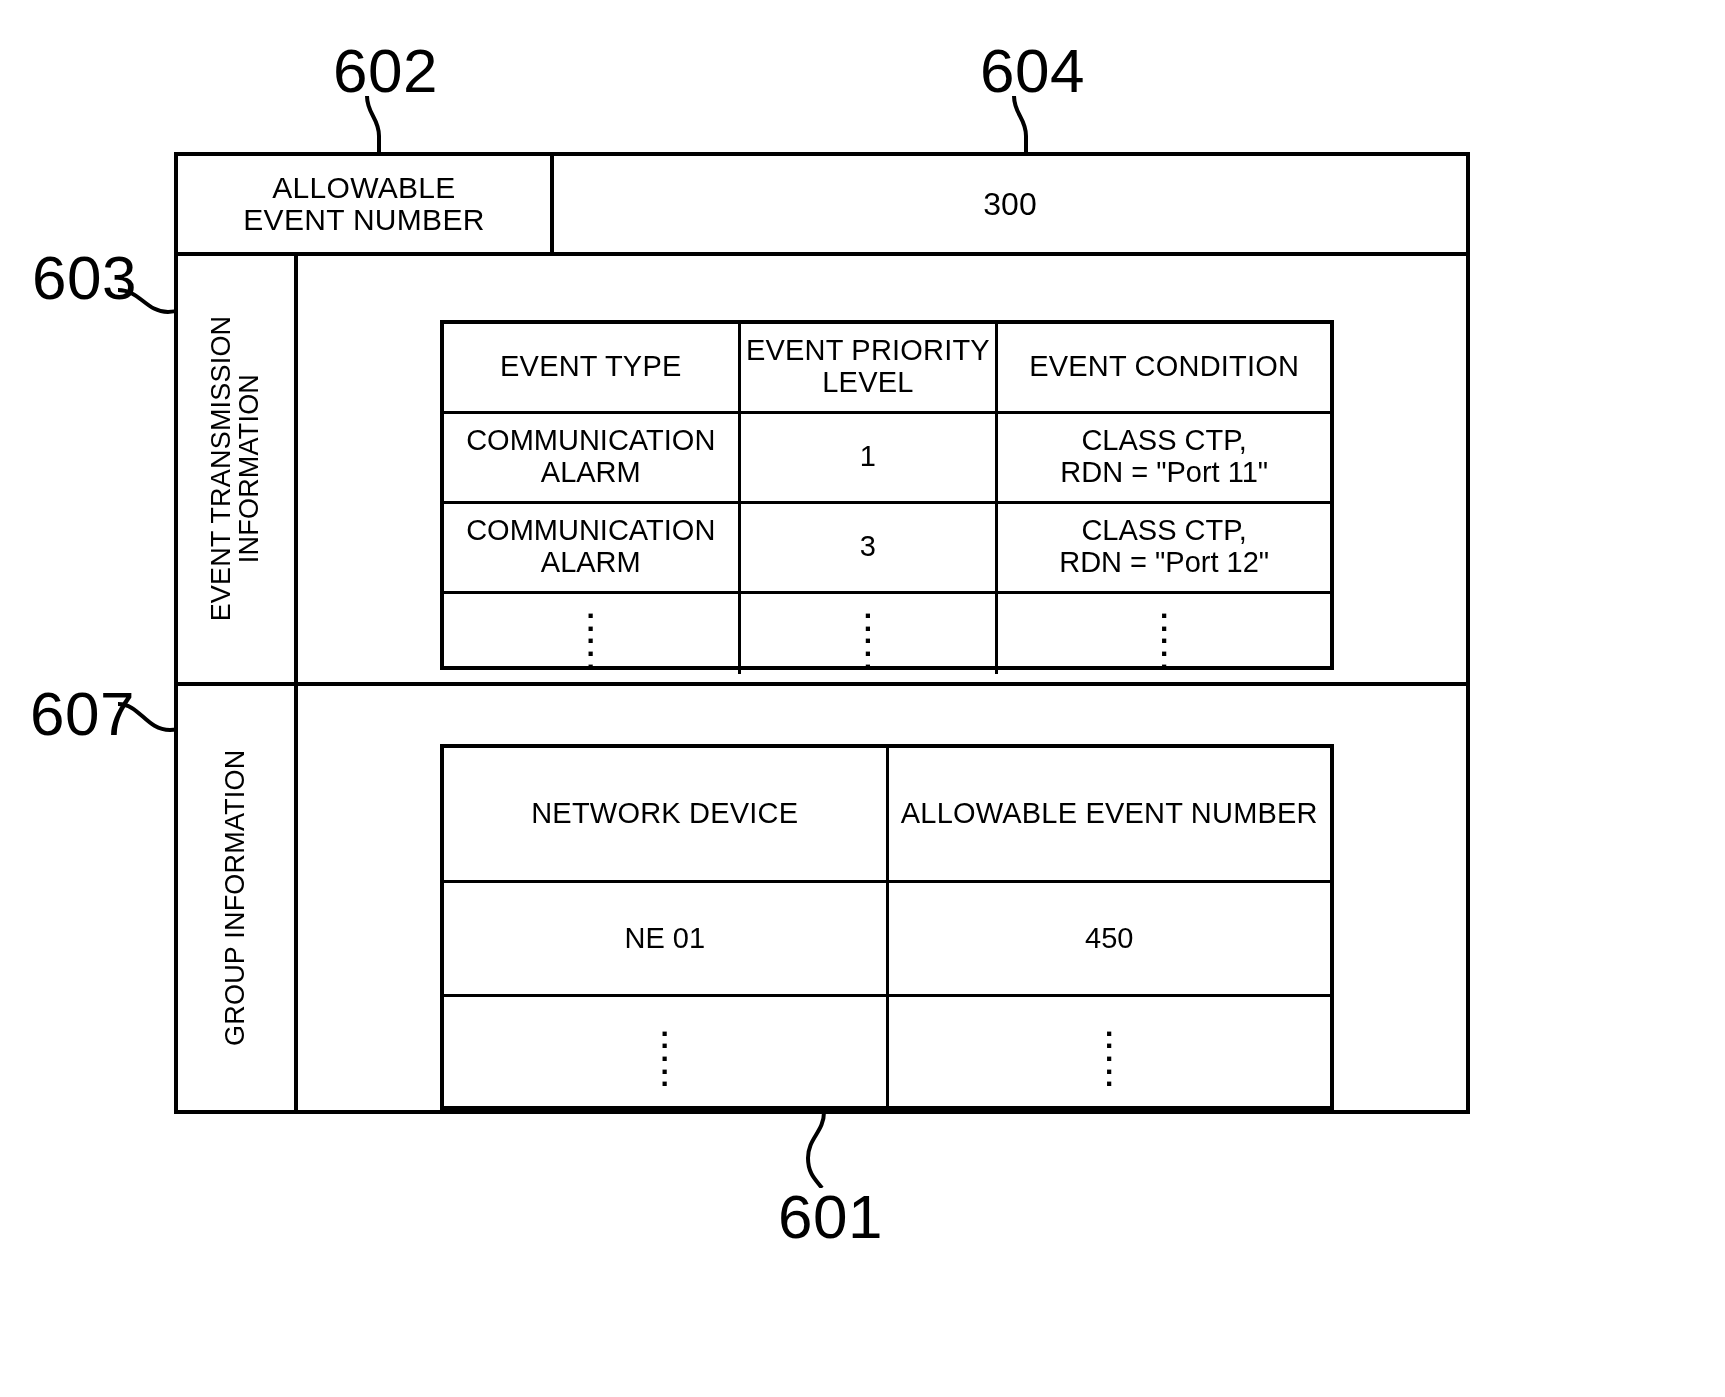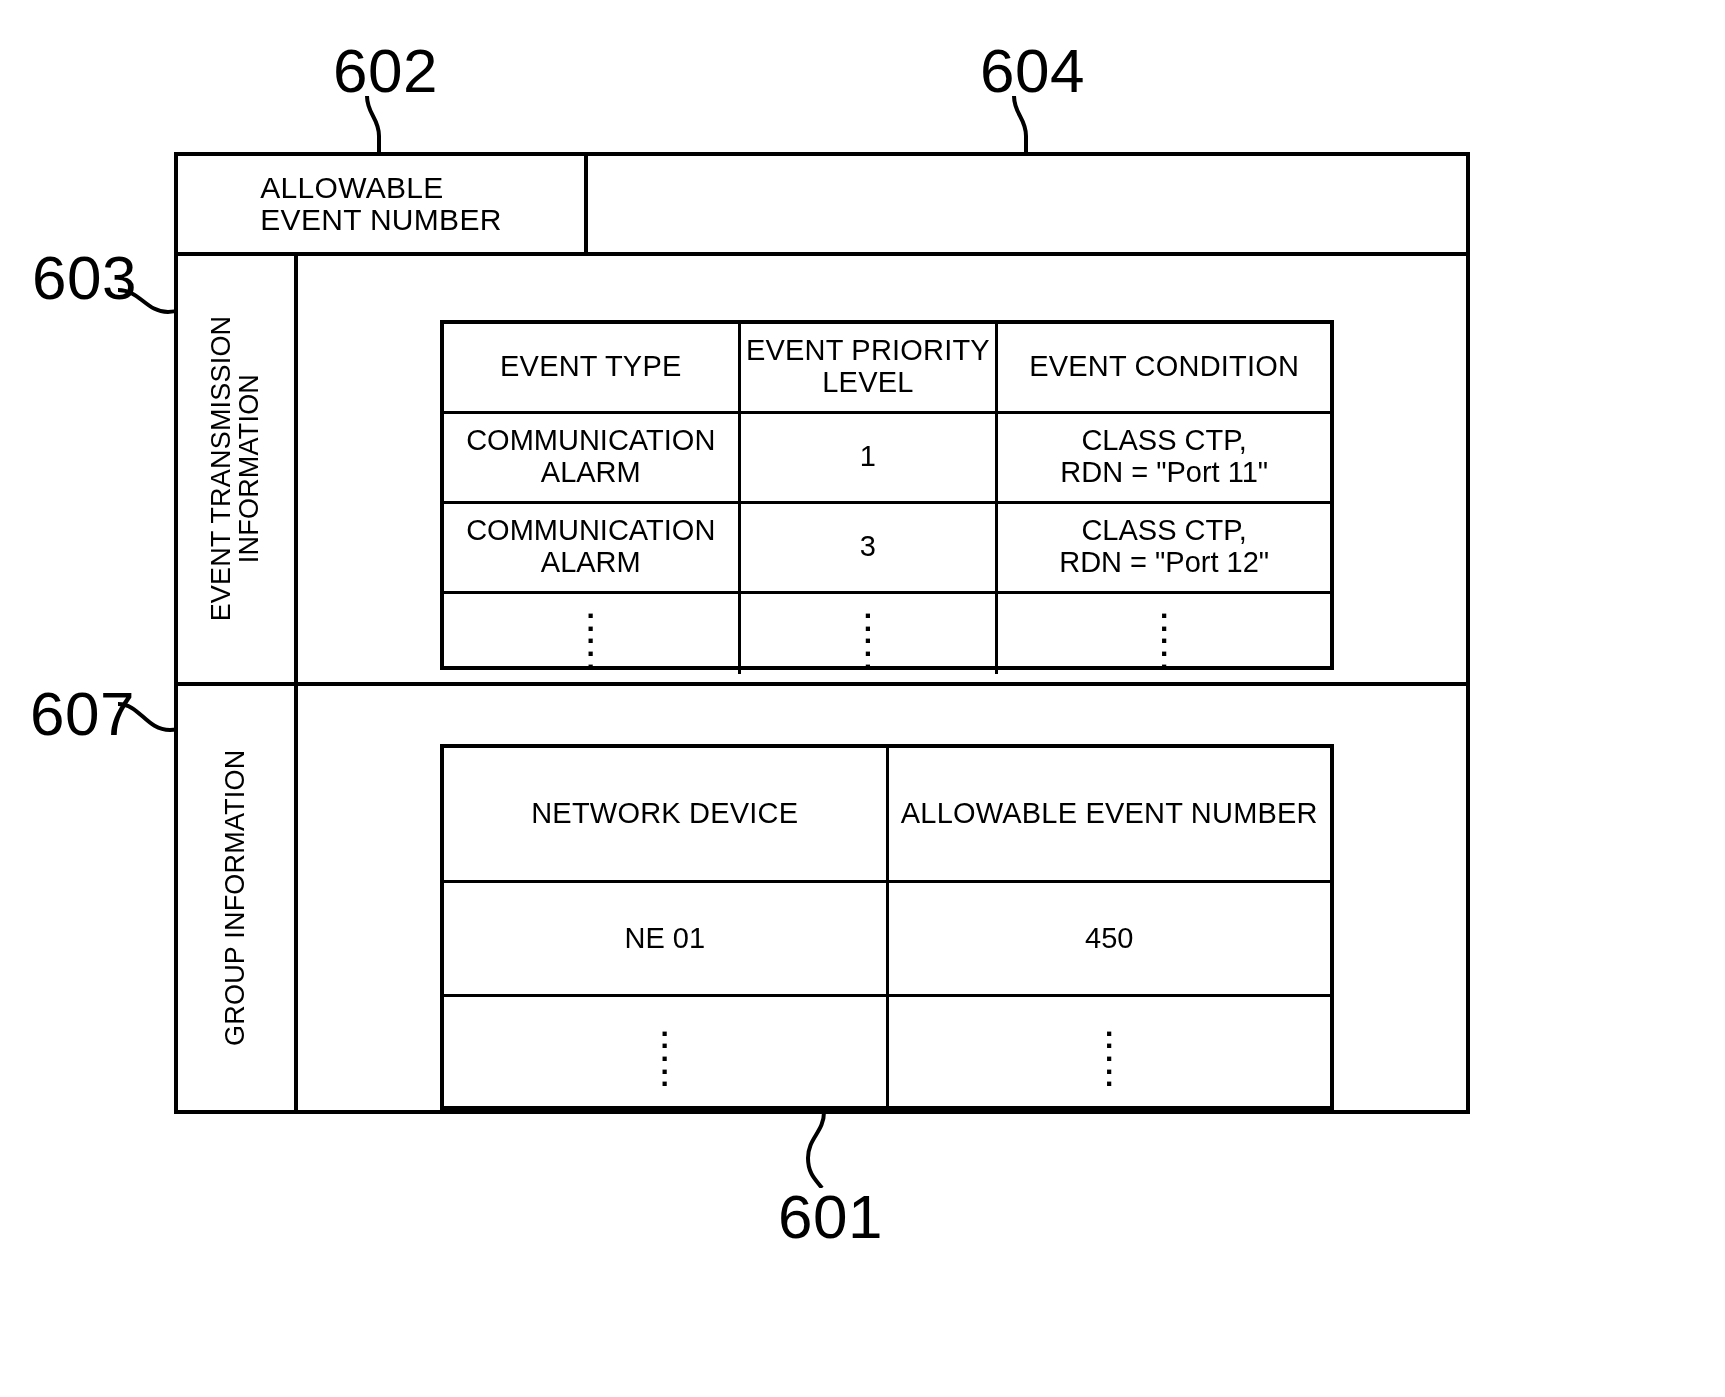--- a/index.html
+++ b/index.html
@@ -52,27 +52,27 @@
     position: absolute;
     left: 0;
     top: 0;
     right: 0;
     height: 100px;
     display: flex;
     border-bottom: 4px solid #000;
     box-sizing: border-box;
   }
   .cell-allowable-label {
-    width: 410px;
+    width: 376px;
     border-right: 4px solid #000;
     box-sizing: border-box;
     display: flex;
     align-items: center;
     justify-content: center;
-    text-align: left;
+    text-align: center;
     font-size: 30px;
     line-height: 1.06;
     letter-spacing: 0.3px;
   }
   .cell-allowable-value {
     flex: 1;
     display: flex;
     align-items: center;
     justify-content: center;
     font-size: 32px;
@@ -233,20 +233,21 @@
 
   <div class="outer">
 
     <div class="row-allowable">
       <div class="cell-allowable-label">
         <div>
           <div>ALLOWABLE</div>
           <div>EVENT NUMBER</div>
         </div>
       </div>
+      <div class="cell-allowable-value">300</div>
     </div>
 
     <div class="section section-ev">
       <div class="section-sidelabel">
         <div class="rot">
           <div>EVENT TRANSMISSION</div>
           <div>INFORMATION</div>
         </div>
       </div>
       <div class="section-body">

